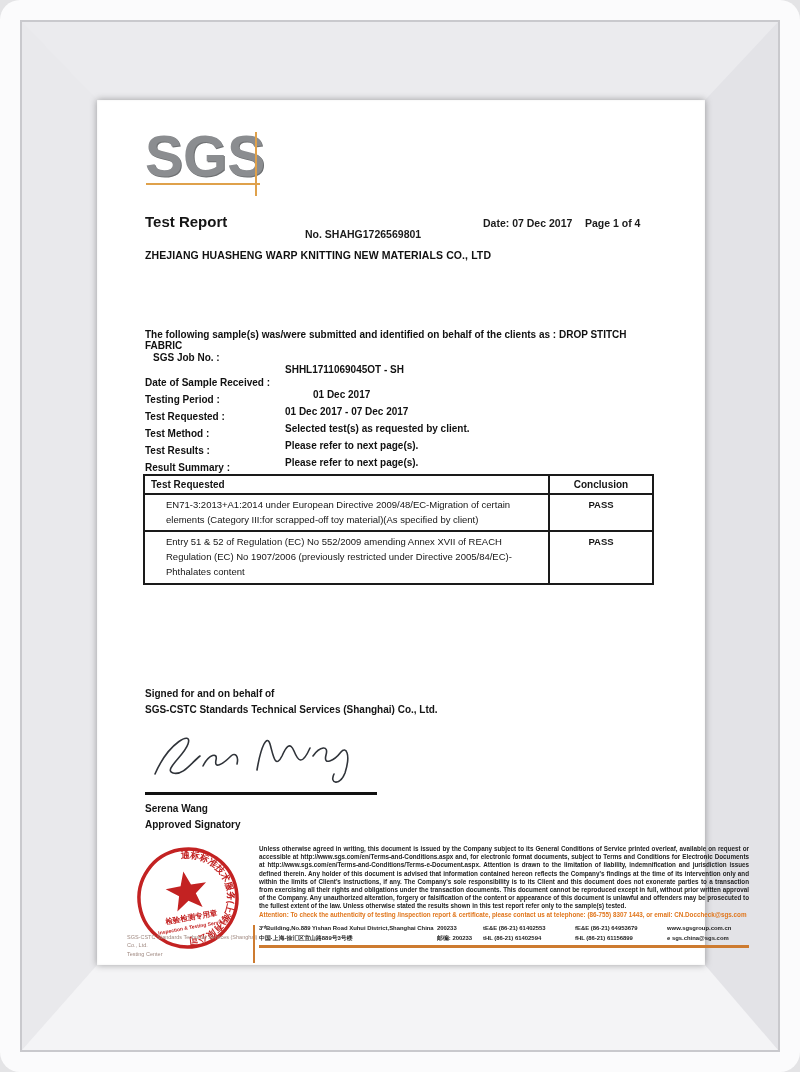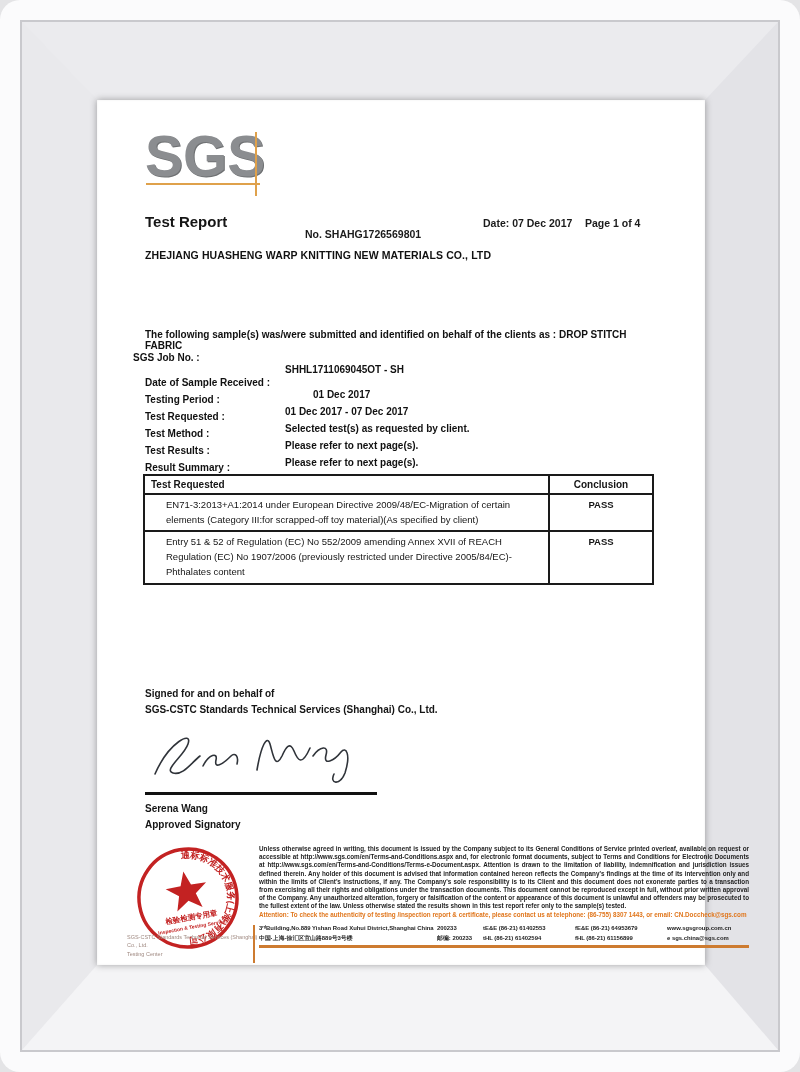--- a/index.html
+++ b/index.html
@@ -75,21 +75,21 @@
       <div class="abs hdr-txt" style="left:208px; top:117px;margin-top:11px;">No. SHAHG1726569801</div>
       <div class="abs hdr-txt" style="left:386px; top:117px;">Date: 07 Dec 2017</div>
       <div class="abs hdr-txt" style="left:488px; top:117px;">Page 1 of 4</div>
 
       <div class="abs" style="left:48px; top:147px; width:520px;">
         <div class="client-line">ZHEJIANG HUASHENG WARP KNITTING NEW MATERIALS CO., LTD</div>
       </div>
 
       <div class="abs intro" style="left:48px; top:229px; width:520px;">The following sample(s) was/were submitted and identified on behalf of the clients as : DROP STITCH FABRIC</div>
 
-      <div class="abs fld-label" style="left:36px; top:252px;">SGS Job No. :</div>
+      <div class="abs fld-label" style="left:56px; top:252px;">SGS Job No. :</div>
       <div class="abs fld-value" style="left:188px; top:252px;">SHHL1711069045OT - SH</div>
 
       <div class="abs fld-label" style="left:48px; top:277px;">Date of Sample Received :</div>
       <div class="abs fld-value" style="left:188px; top:277px;padding-left:28px;">01 Dec 2017</div>
 
       <div class="abs fld-label" style="left:48px; top:294px;">Testing Period :</div>
       <div class="abs fld-value" style="left:188px; top:294px;">01 Dec 2017 - 07 Dec 2017</div>
 
       <div class="abs fld-label" style="left:48px; top:311px;">Test Requested :</div>
       <div class="abs fld-value" style="left:188px; top:311px;">Selected test(s) as requested by client.</div>

